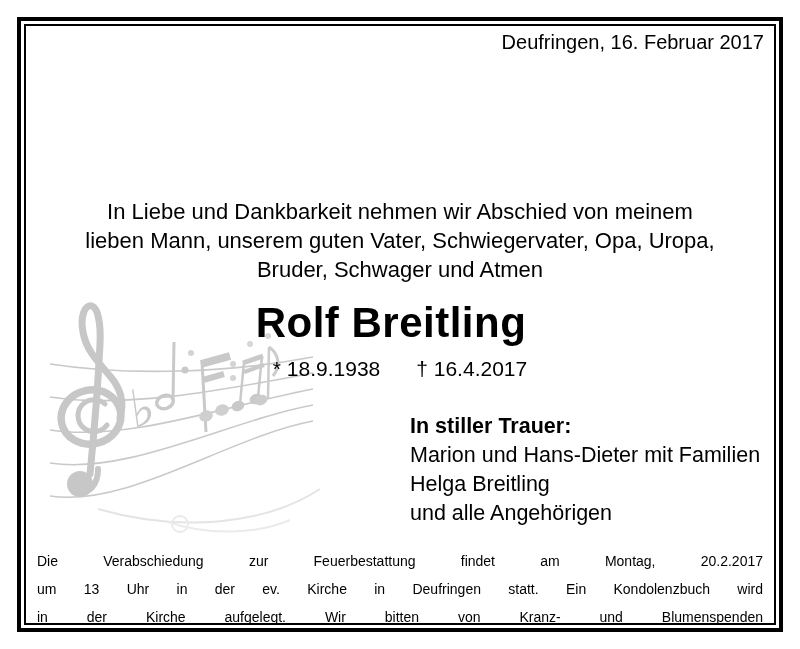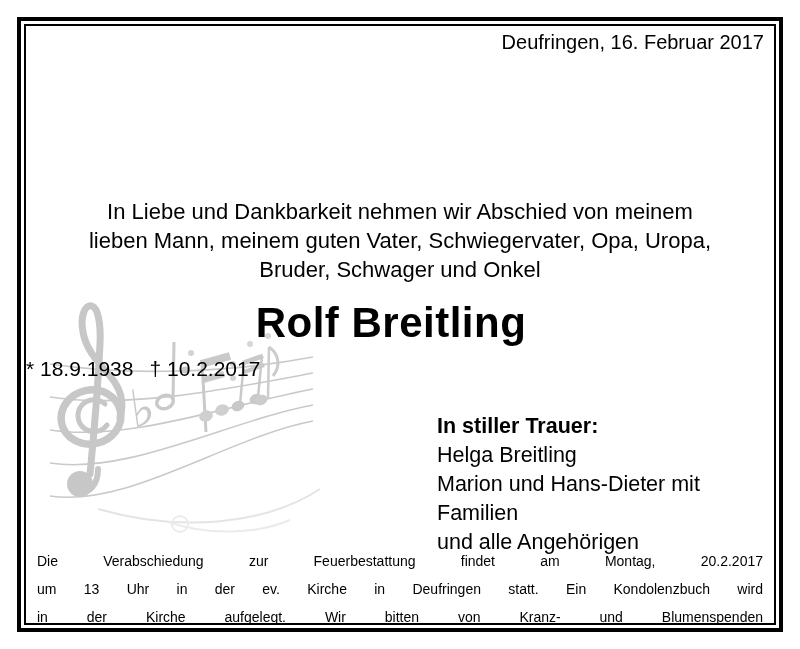--- a/index.html
+++ b/index.html
@@ -34,26 +34,26 @@
     position:absolute; left:2px; top:258px; width:300px; height:256px;
     pointer-events:none;
   }
   .name {
     position:absolute; top:274px; left:0; right:18px; margin:0;
     text-align:center; font-size:42px; line-height:46px; font-weight:bold;
     letter-spacing:0.5px;
   }
   .dates {
     position:absolute; top:331px; left:0; right:0;
-    display:flex; justify-content:flex-start; gap:16px;
+    display:flex; justify-content:center; gap:36px;
     font-size:21px; line-height:24px;
   }
   .mourners {
     position:absolute; top:386px; left:384px;
-    font-size:21.5px; line-height:29px;margin-left:27px;
+    font-size:21.5px; line-height:29px;
   }
   .mourners-heading { font-weight:bold; }
   .funeral {
     position:absolute; top:521px; left:11px; right:11px;
     font-size:14px; line-height:28px;
   }
   .funeral .jline { text-align:justify; text-align-last:justify; }
   .funeral .lline { text-align:right; }
 </style>
 </head>
@@ -61,22 +61,22 @@
 
 <div class="page">
   <div class="frame-outer">
     <div class="frame-inner">
 
       <div class="dateline">Deufringen, 16. Februar 2017</div>
 
 
       <div class="intro">
         <div>In Liebe und Dankbarkeit nehmen wir Abschied von meinem</div>
-        <div>lieben Mann, meinem guten Vater, Schwiegervater, Opa, Uropa,</div>
-        <div>Bruder, Schwager und Onkel</div>
+        <div>lieben Mann, unserem guten Vater, Schwiegervater, Opa, Uropa,</div>
+        <div>Bruder, Schwager und Atmen</div>
       </div>
 
       <svg class="music" viewBox="0 0 300 256" xmlns="http://www.w3.org/2000/svg">
         <g stroke="#c9c9c9" stroke-width="1.6" fill="none">
           <path d="M 22 80  C 100 92,  200 89,  285 73"></path>
           <path d="M 22 113 C 100 125, 200 105, 285 89"></path>
           <path d="M 22 146 C 100 158, 200 121, 285 105"></path>
           <path d="M 22 179 C 100 191, 200 137, 285 121"></path>
           <path d="M 22 212 C 100 224, 200 153, 285 137"></path>
         </g>
@@ -126,27 +126,27 @@
           <path d="M 70 225 C 150 248, 235 242, 292 205" stroke="#e4e4e4" stroke-width="2"></path>
           <path d="M 140 238 C 180 252, 230 250, 262 236" stroke="#ebebeb" stroke-width="2"></path>
           <circle cx="152" cy="240" r="8" stroke="#ebebeb" stroke-width="2"></circle>
         </g>
       </svg>
 
       <h1 class="name">Rolf Breitling</h1>
 
       <div class="dates">
         <span>* 18.9.1938</span>
-        <span>† 10.2.2017</span>
+        <span>† 16.4.2017</span>
       </div>
 
       <div class="mourners">
         <div class="mourners-heading">In stiller Trauer:</div>
+        <div>Marion und Hans-Dieter mit Familien</div>
         <div>Helga Breitling</div>
-        <div>Marion und Hans-Dieter mit Familien</div>
         <div>und alle Angehörigen</div>
       </div>
 
       <div class="funeral">
         <div class="jline">Die Verabschiedung zur Feuerbestattung findet am Montag, 20.2.2017</div>
         <div class="jline">um 13 Uhr in der ev. Kirche in Deufringen statt. Ein Kondolenzbuch wird</div>
         <div class="jline">in der Kirche aufgelegt. Wir bitten von Kranz- und Blumenspenden</div>
         <div class="lline">abzusehen.</div>
       </div>
 

